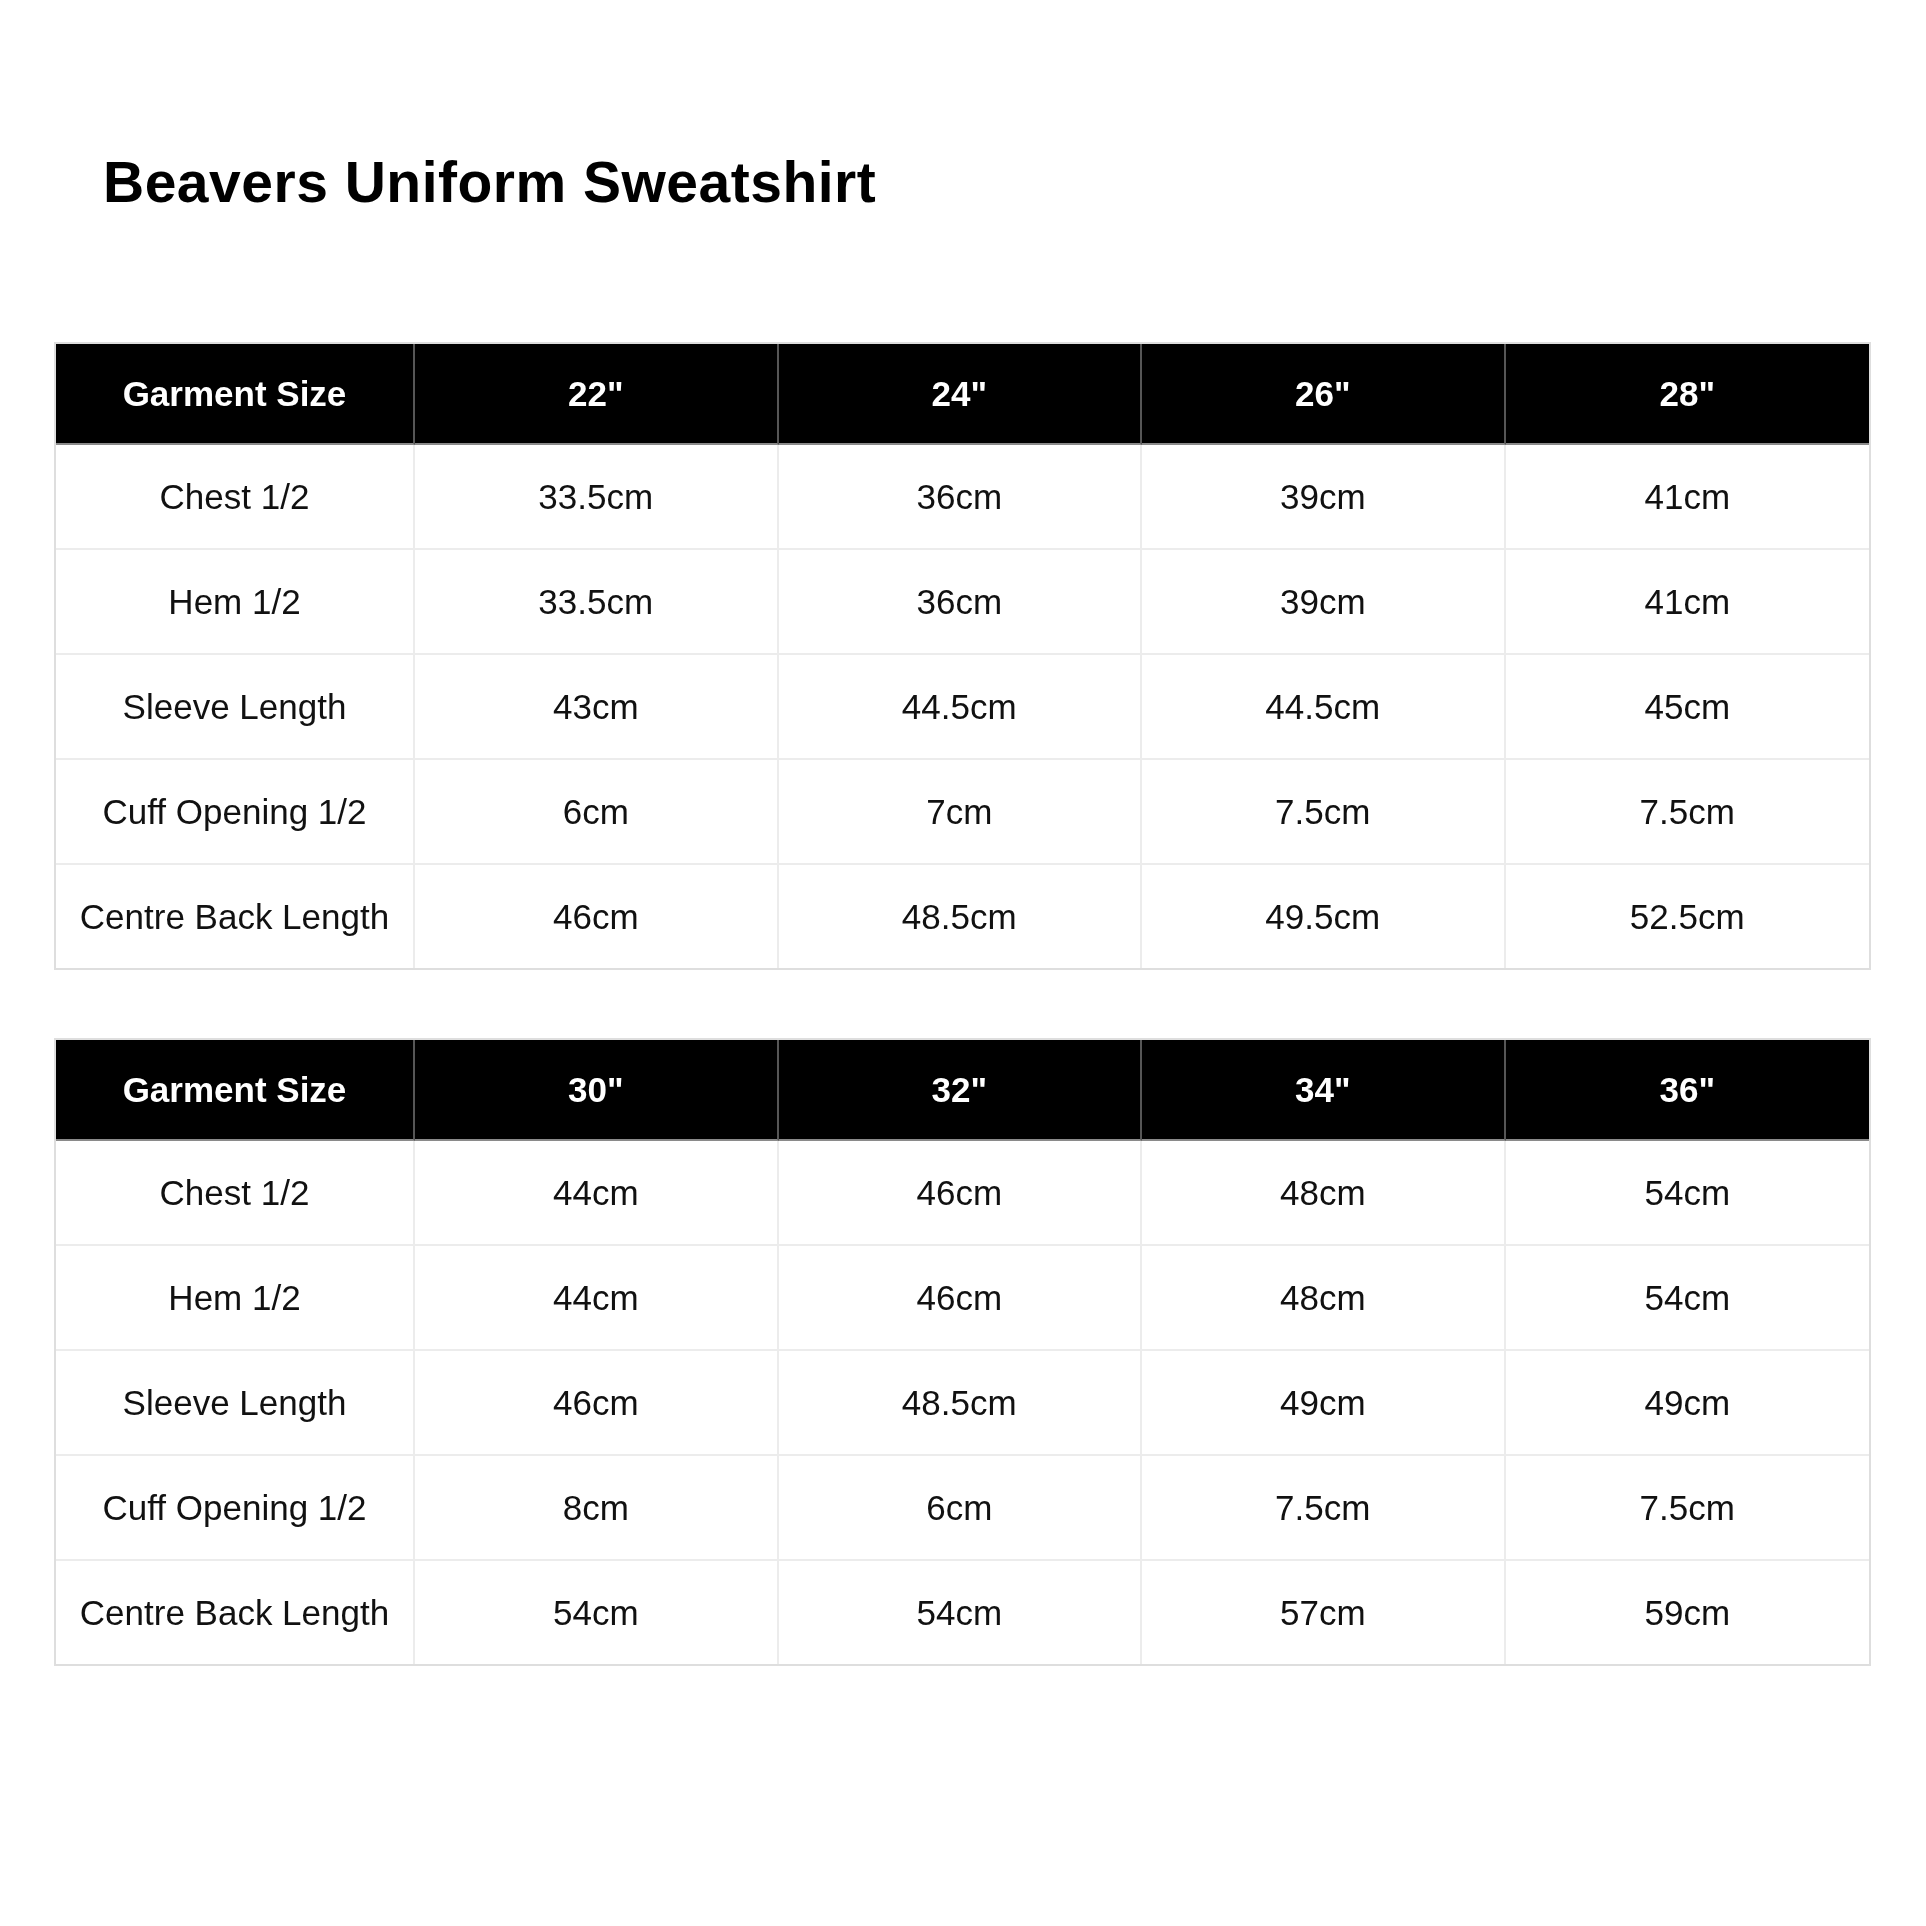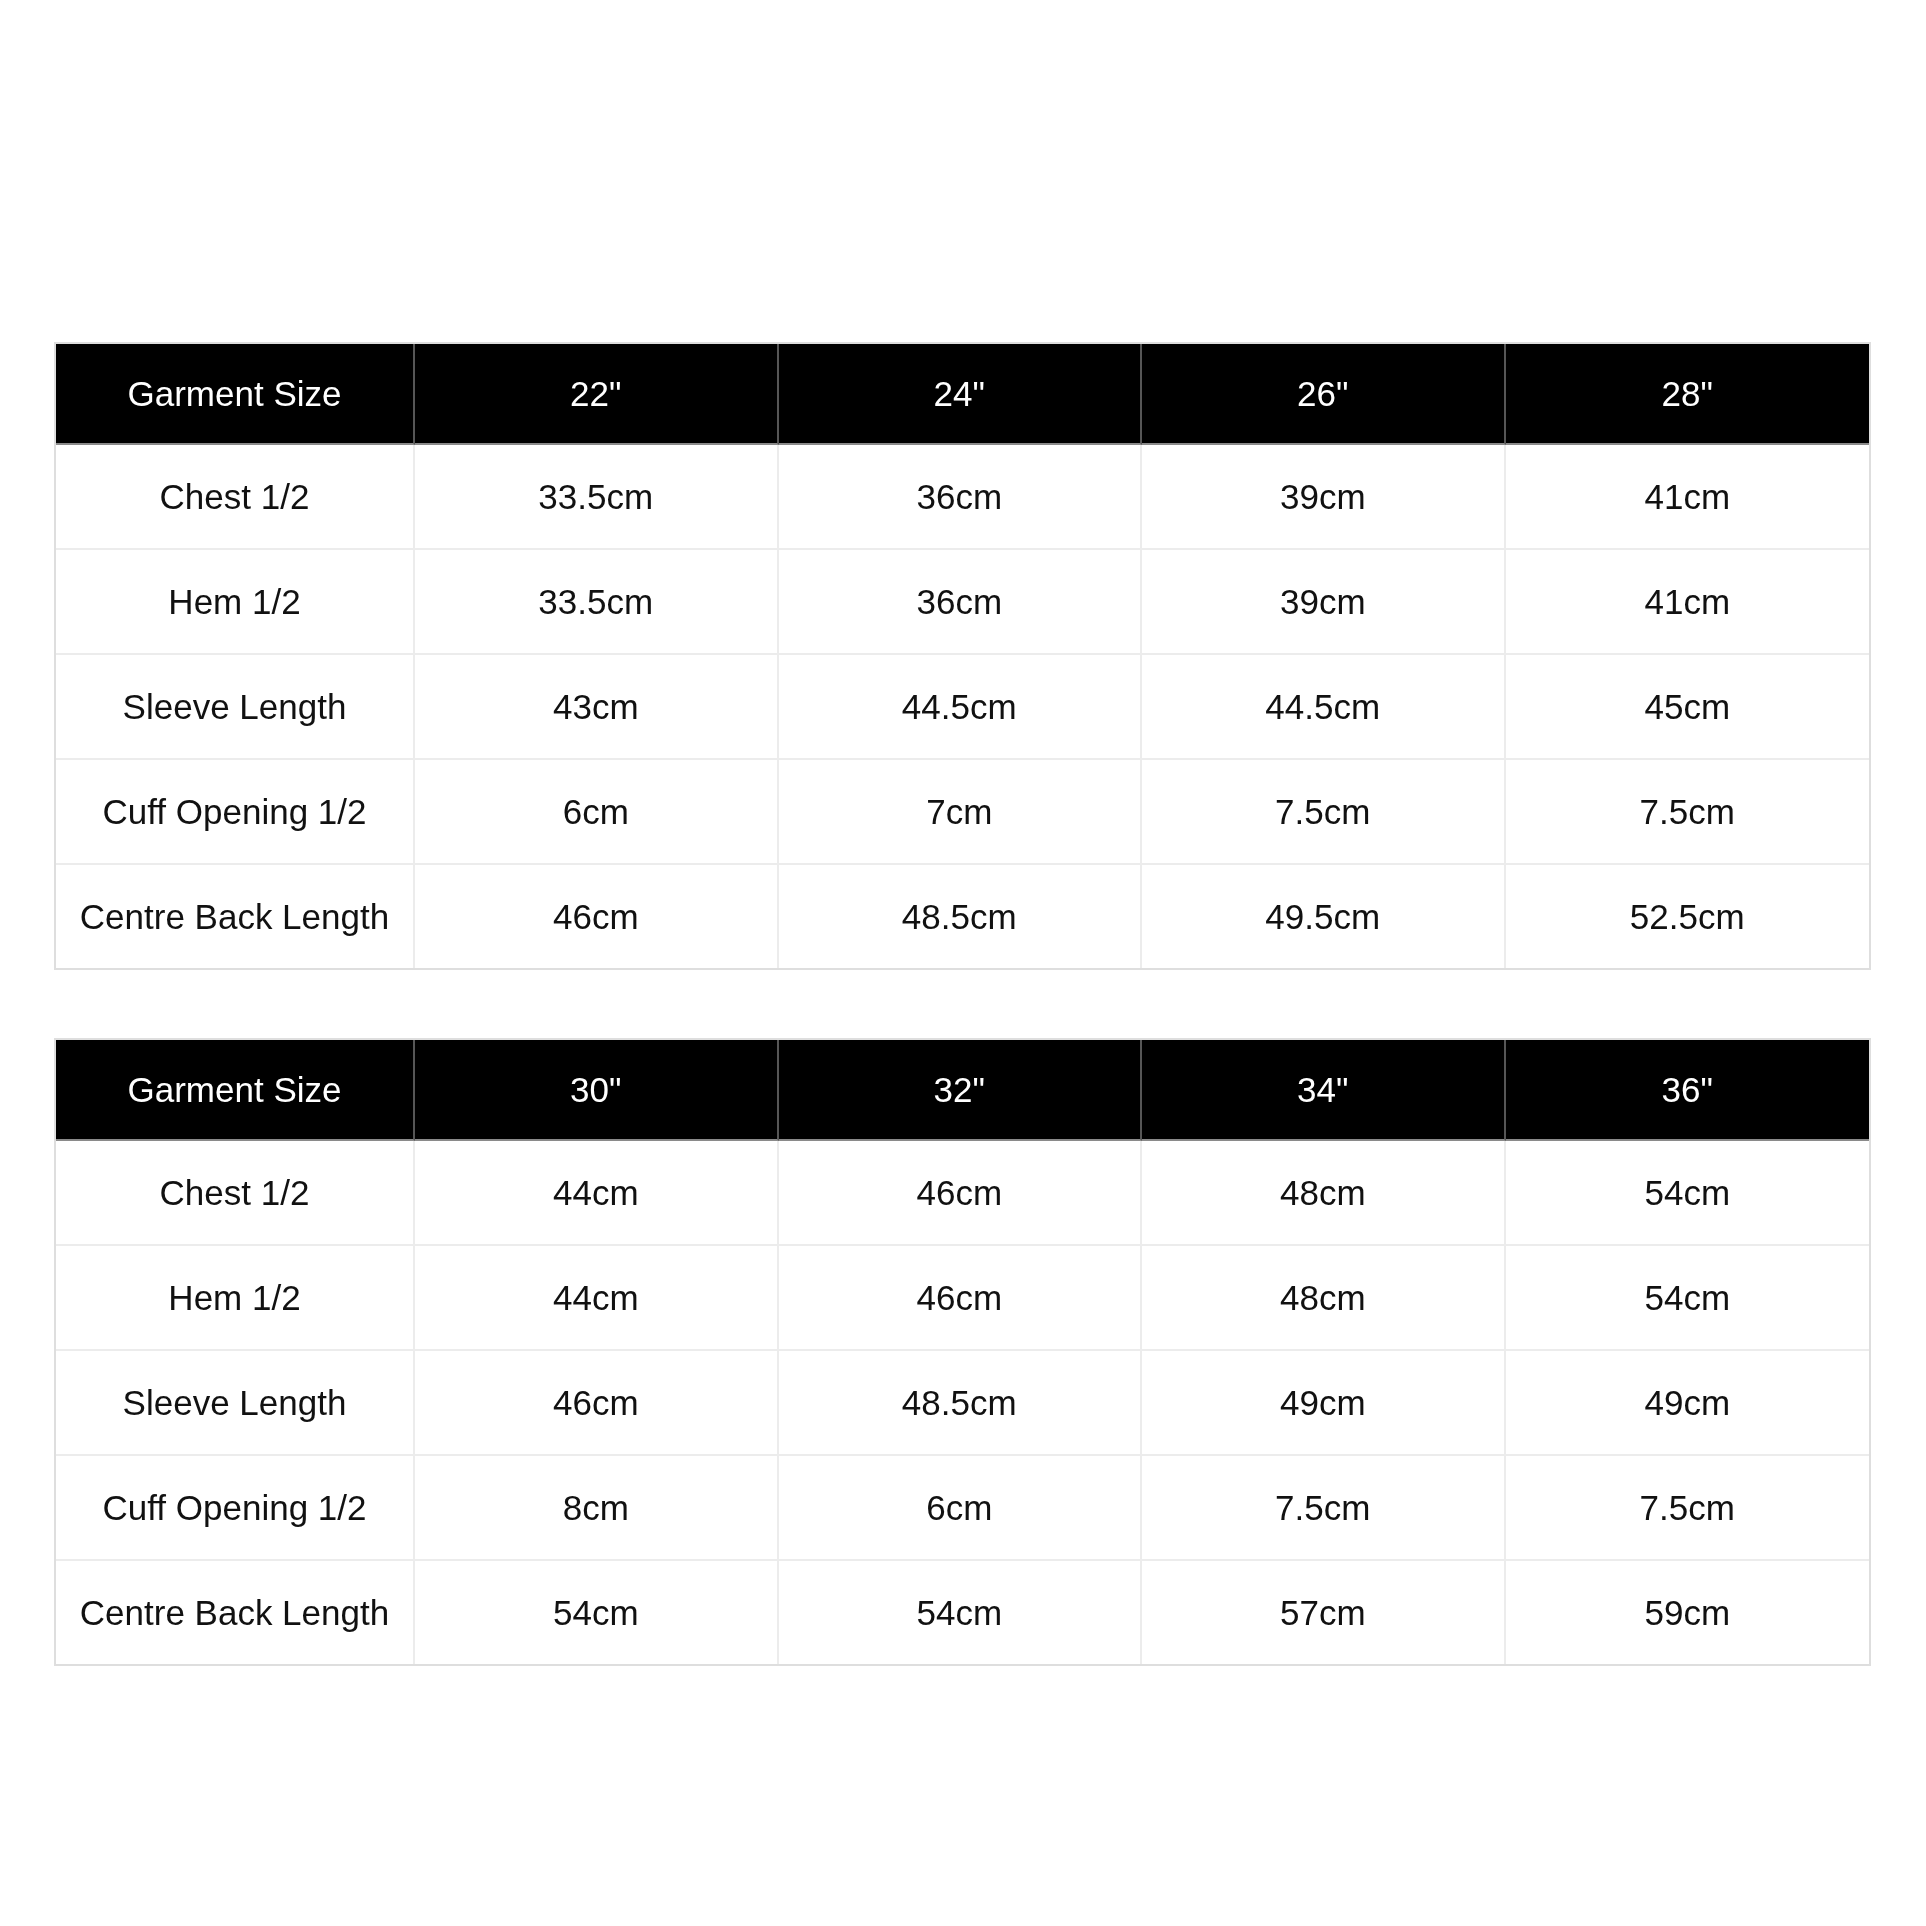--- a/index.html
+++ b/index.html
@@ -38,21 +38,21 @@
   .size-table-wrap.second { top: 1038px; }
   table.size-table {
     width: 100%;
     border-collapse: separate;
     border-spacing: 0;
     table-layout: fixed;
   }
   table.size-table th {
     background: #000000;
     color: #ffffff;
-    font-weight: 400;
+    font-weight: 700;
     font-size: 35px;
     height: 99px;
     text-align: center;
     vertical-align: middle;
     border-right: 2px solid #565656;
     border-bottom: 2px solid #8a8a8a;
     padding: 0;
   }
   table.size-table th:last-child { border-right: none; }
   table.size-table td {
@@ -69,20 +69,21 @@
     white-space: nowrap;
   }
   table.size-table td:last-child { border-right: none; }
   table.size-table tr:last-child td { border-bottom: none; text-align: center; }
 </style>
 </head>
 <body>
 
 <div class="sheet">
 
+  <div class="page-title">Beavers Uniform Sweatshirt</div>
 
   <div class="size-table-wrap first">
     <table class="size-table">
       <colgroup>
         <col style="width:359px">
         <col>
           <col>
           <col>
           <col>
       </colgroup>

